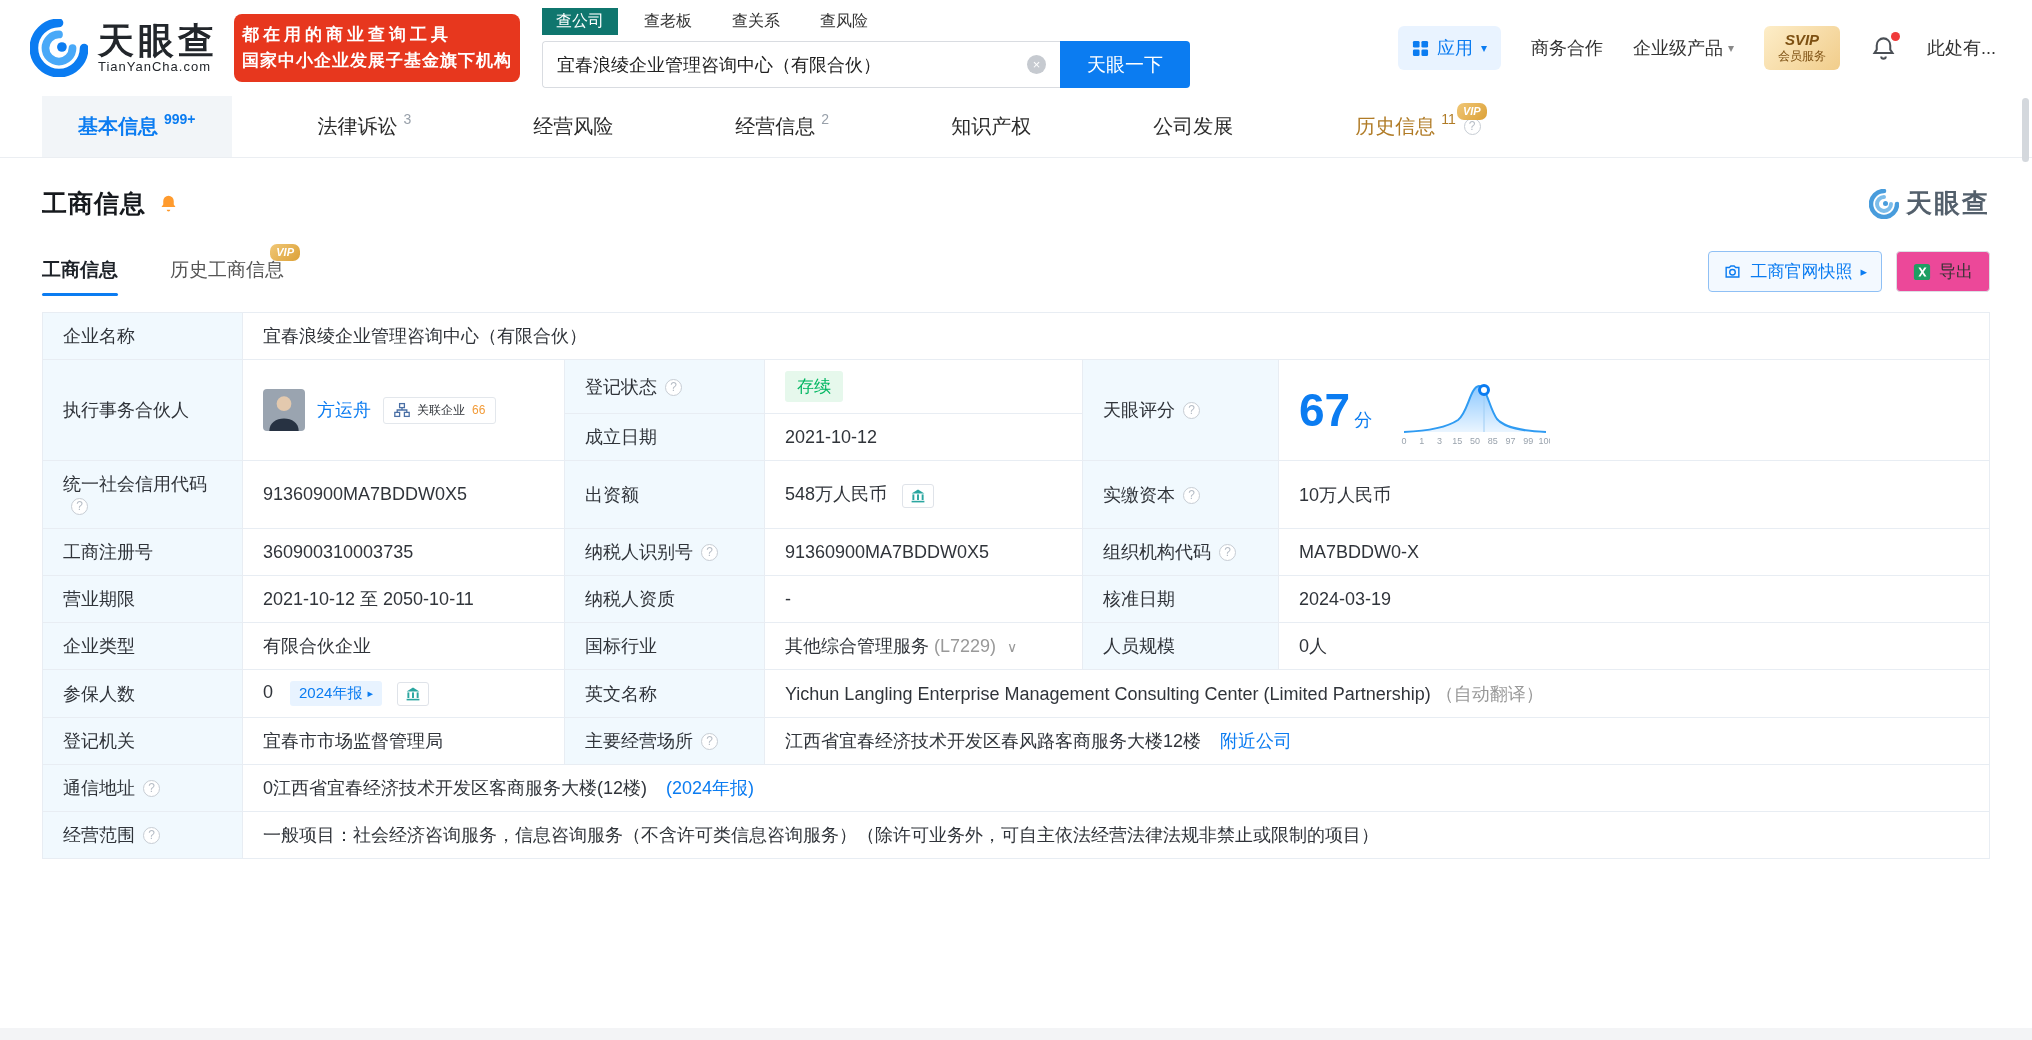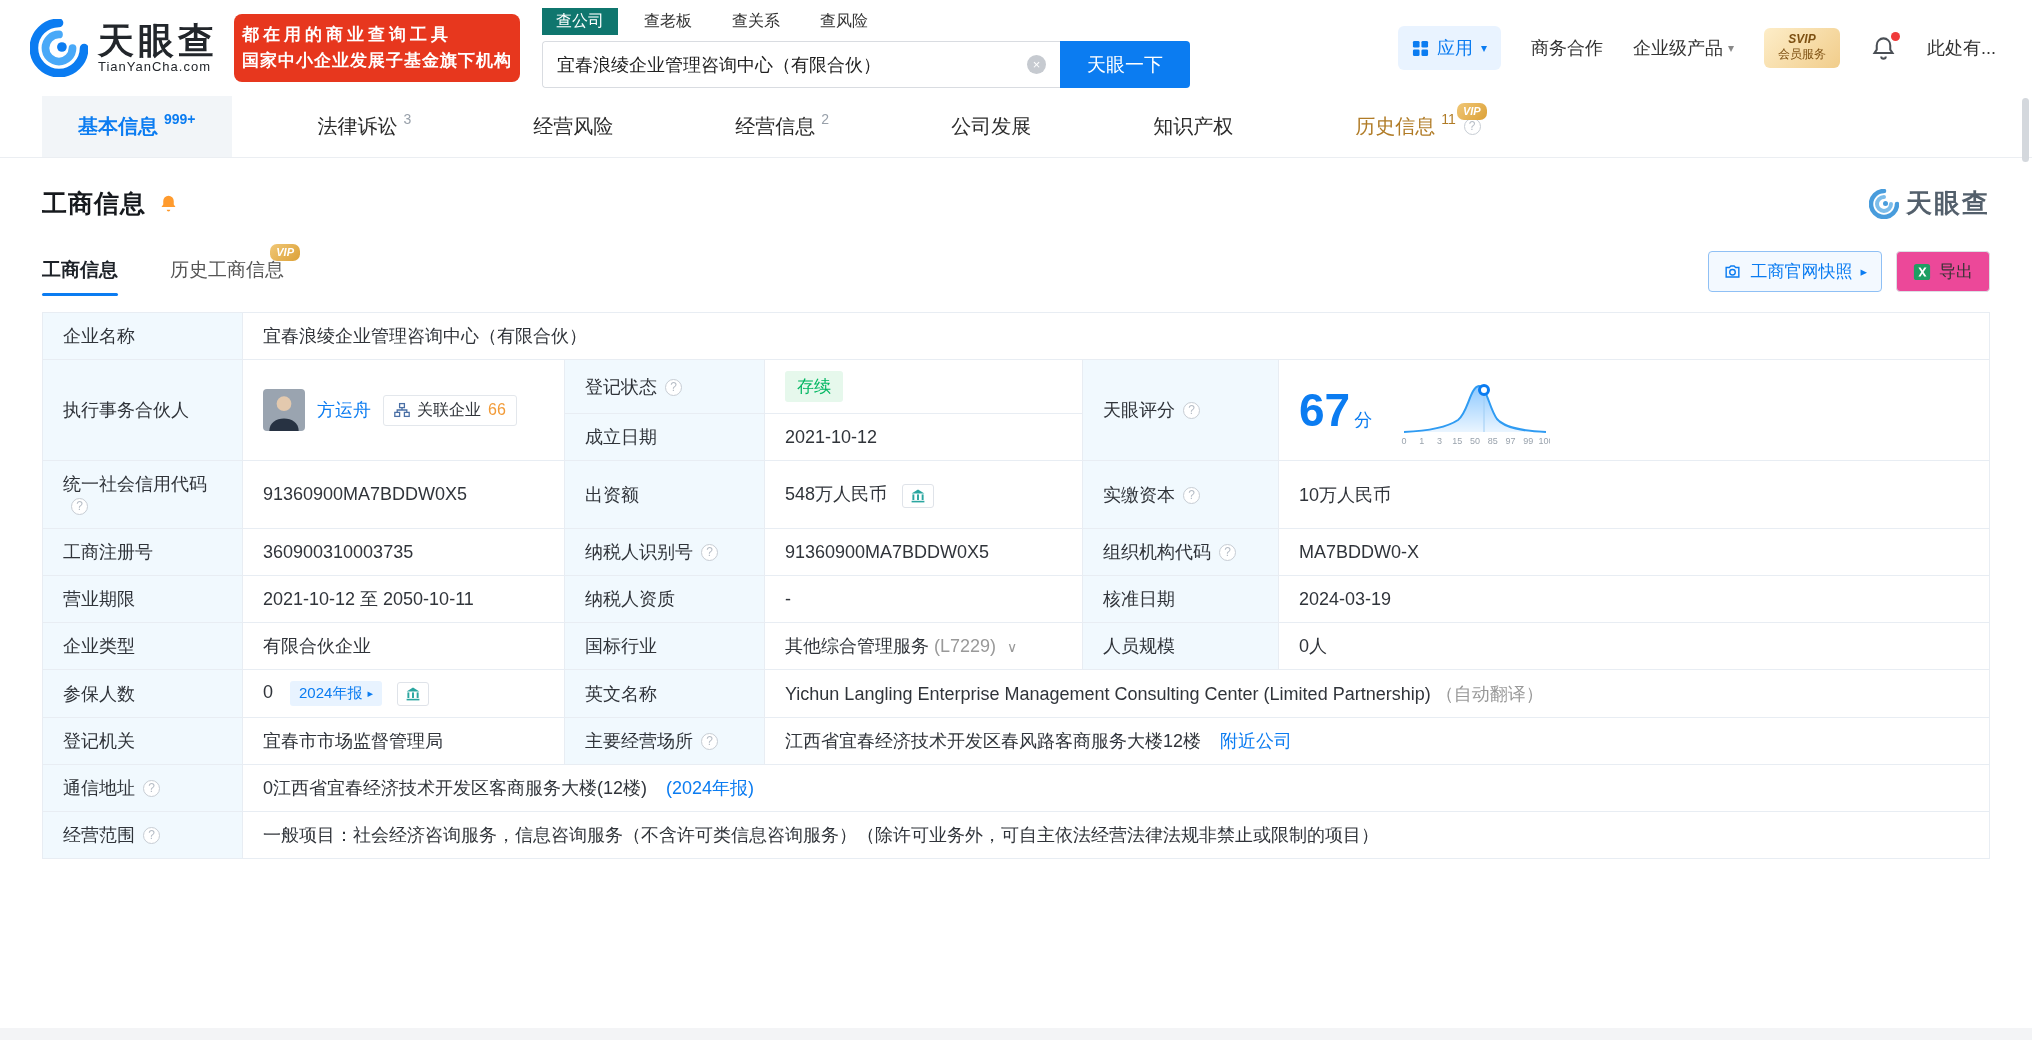--- a/index.html
+++ b/index.html
@@ -33,21 +33,21 @@
                 border-radius:0 4px 4px 0; cursor:pointer; font-family:inherit; }
 
   .header-right { margin-left:auto; display:flex; align-items:center; gap:30px; font-size:18px; color:#333; }
   .apps-btn { display:flex; align-items:center; gap:8px; background:#e9f3ff; color:#0b7cf1;
               padding:10px 14px; border-radius:6px; cursor:pointer; }
   .caret { font-size:12px; }
   .hlink { color:#333; display:flex; align-items:center; gap:5px; }
   .hlink .caret { color:#888; }
   .svip { background:linear-gradient(135deg,#fdedc8,#f1cd8b); border-radius:6px; padding:5px 14px;
           text-align:center; cursor:pointer; }
-  .svip .t1 { color:#7d5012; font-weight:bold; font-style:italic; font-size:12px; line-height:1.15; }
+  .svip .t1 { color:#7d5012; font-weight:bold; font-style:italic; font-size:15px; line-height:1.15; }
   .svip .t2 { color:#7d5012; font-size:12px; }
   .bell-wrap { position:relative; cursor:pointer; line-height:0; }
   .bell-dot { position:absolute; top:-3px; right:-3px; width:9px; height:9px; background:#f03b3b; border-radius:50%; }
   .user-menu { cursor:pointer; }
 
   
   .page-tabs { height:62px; border-bottom:1px solid #ebeef2; display:flex; align-items:stretch; padding:0 42px; }
   .ptab { position:relative; display:flex; align-items:center; padding:0 36px; margin-right:50px;
           font-size:20px; color:#2b2b2b; cursor:pointer; white-space:nowrap; }
   .ptab.active { background:#f2f5f8; color:#0b7cf1; font-weight:bold; }
@@ -87,21 +87,21 @@
   
   .info-table { width:1948px; margin:0 42px; border-collapse:collapse; font-size:18px; table-layout:fixed; }
   .info-table td { border:1px solid #e8edf3; padding:11px 20px; color:#30343a; vertical-align:middle; }
   td.lab { background:#f1f9fe; }
   .tag-green { display:inline-block; background:#e6f8ec; color:#00b661; padding:4px 12px;
                border-radius:3px; font-size:17px; }
   .partner { display:flex; align-items:center; gap:12px; }
   .avatar { width:42px; height:42px; border-radius:4px; overflow:hidden; flex:0 0 auto; cursor:pointer; line-height:0; }
   .link { color:#0b7cf1; cursor:pointer; }
   .rel-badge { display:inline-flex; align-items:center; gap:7px; border:1px solid #e3e7ec; border-radius:3px;
-               padding:4px 10px; font-size:16px; cursor:pointer; background:#fff; }
+               padding:4px 10px; font-size:12px; cursor:pointer; background:#fff; }
   .rel-count { color:#f29b38; }
   .score-wrap { display:flex; align-items:center; gap:28px; }
   .score-num { color:#0b7cf1; white-space:nowrap; }
   .score-num .n { font-size:46px; font-weight:bold; }
   .score-num .u { font-size:18px; margin-left:4px; }
   .badge-report { display:inline-flex; align-items:center; gap:5px; background:#e8f3ff; color:#0b7cf1;
                   font-size:15px; padding:3px 9px; border-radius:3px; margin-left:12px; cursor:pointer; }
   .badge-report .arrow { font-size:11px; }
   .icon-box { display:inline-flex; align-items:center; justify-content:center; border:1px solid #dfe3e9;
               border-radius:3px; padding:3px 7px; margin-left:10px; cursor:pointer; vertical-align:-4px;
@@ -195,24 +195,24 @@
     <span class="cnt">3</span>
   </div>
   <div class="ptab">
     <span>经营风险</span>
   </div>
   <div class="ptab">
     <span>经营信息</span>
     <span class="cnt">2</span>
   </div>
   <div class="ptab">
+    <span>知识产权</span>
+  </div>
+  <div class="ptab">
     <span>公司发展</span>
-  </div>
-  <div class="ptab">
-    <span>知识产权</span>
   </div>
   <div class="ptab gold" style="padding-right:70px;">
     <span class="vip-mini">VIP</span>
     <span>历史信息</span>
     <span class="cnt">11</span>
     <span class="q">?</span>
   </div>
 </nav>
 
 <div class="sec-head">

